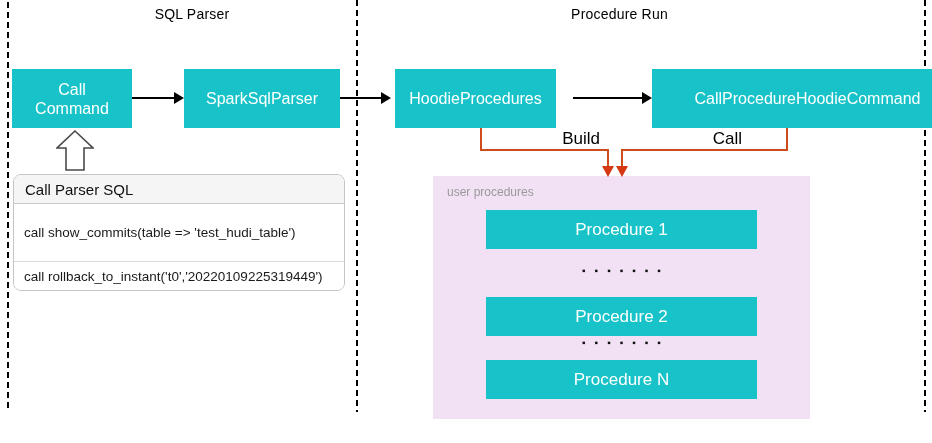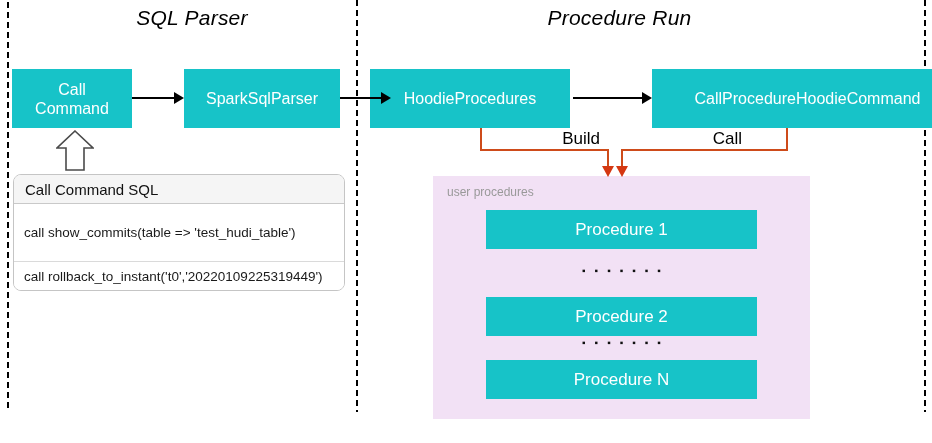--- a/index.html
+++ b/index.html
@@ -8,35 +8,34 @@
 
   .dashed-v {
     position:absolute; width:2px; top:0; height:412px;
     background:repeating-linear-gradient(to bottom, #000 0 6px, transparent 6px 10px);
   }
   .dv-left { left:7px; top:2px; height:410px; }
   .dv-mid { left:356px; }
   .dv-right { left:924px; }
 
   .section-title {
-    position:absolute; top:6px; font-size:21px; color:#000; text-align:center;
+    position:absolute; top:6px; font-size:14px; color:#000; text-align:center;
     letter-spacing:0.2px;
-    font-style:italic;
   }
   .st-sql { left:8px; width:368px; }
   .st-proc { left:357px; width:525px; }
 
   .node {
     position:absolute; top:69px; height:59px; background:#17C3C8; color:#fff;
     display:flex; align-items:center; justify-content:center; text-align:center;
     font-size:16px; line-height:19px;
   }
   .n-call { left:12px; width:120px; padding:0 14px; }
   .n-spark { left:184px; width:156px; }
-  .n-hoodie { left:370px; width:200px; }
+  .n-hoodie { left:395px; width:161px; }
   .n-cphc { left:652px; width:311px; }
 
   .h-arrow-line { position:absolute; top:97px; height:2px; background:#000; }
   .h-arrow-head {
     position:absolute; top:92px; width:0; height:0;
     border-top:6px solid transparent; border-bottom:6px solid transparent;
     border-left:10px solid #000;
   }
 
   .block-arrow { position:absolute; left:56px; top:130px; }
@@ -105,21 +104,21 @@
   <div>
     <div class="h-arrow-line" style="left:573px;width:71px;"></div>
     <div class="h-arrow-head" style="left:642px;"></div>
   </div>
 
   <svg class="block-arrow" width="38" height="42" viewBox="0 0 38 42">
     <polygon points="19,1 37,18 28,18 28,40 10,40 10,18 1,18" fill="#ffffff" stroke="#4a4a4a" stroke-width="1.6"></polygon>
   </svg>
 
   <div class="sql-table">
-    <div class="sql-header">Call Command SQL</div>
+    <div class="sql-header">Call Parser SQL</div>
     <div class="sql-row">call show_commits(table =&gt; 'test_hudi_table')</div>
     <div class="sql-row">call rollback_to_instant('t0','20220109225319449')</div>
   </div>
 
   <div class="edge-label el-build">Build</div>
   <div class="edge-label el-call">Call</div>
 
   <div class="user-panel">
     <div class="user-panel-label">user procedures</div>
     <div class="proc-box p1">Procedure 1</div>

